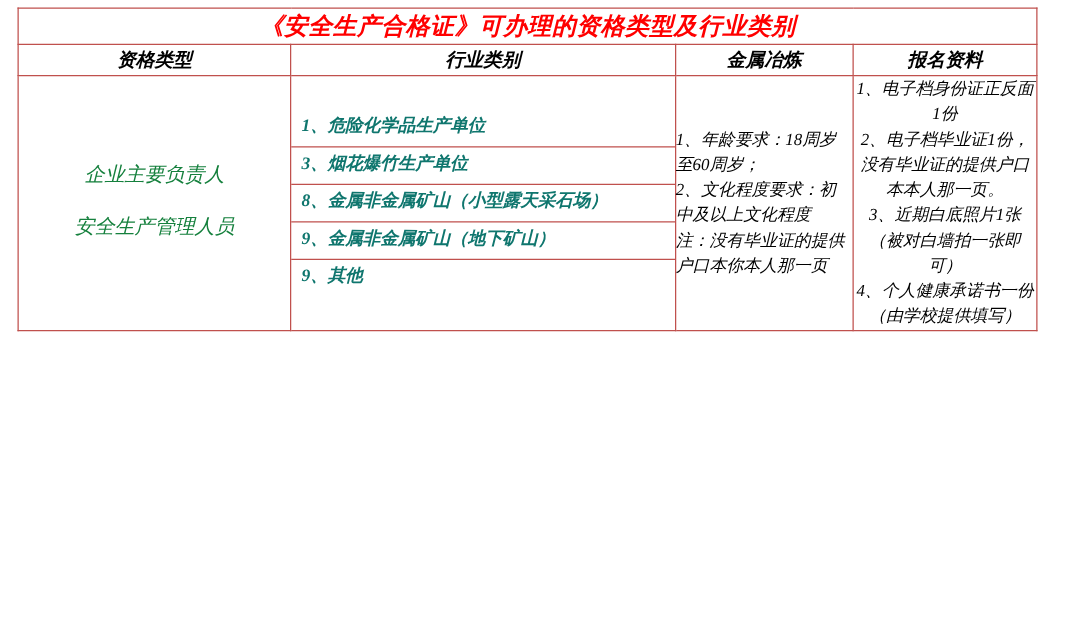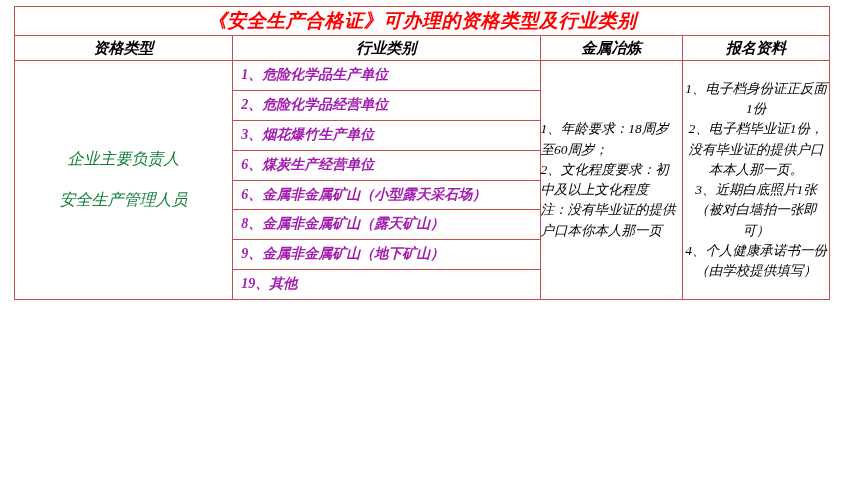--- a/index.html
+++ b/index.html
@@ -71,21 +71,21 @@
 
   table.inner {
     width: 100%;
     border-collapse: collapse;
     table-layout: fixed;
   }
   table.inner td {
     border: 1px solid #c0504d;
     border-left: none;
     border-right: none;
-    color: #a21caf;
+    color: #0f766e;
     font-weight: bold;
     font-size: 14px;
     padding: 5px 6px 5px 8px;
     line-height: 1.35;
     font-family: "Liberation Serif", serif;
   }
   table.inner tr:first-child td { border-top: none; }
   table.inner tr:last-child td { border-bottom: none; }
 
   .cond-cell, .mat-cell {
@@ -125,39 +125,30 @@
           <div>企业主要负责人</div>
           <div>安全生产管理人员</div>
         </td>
         <td>
           <table class="inner">
             <tbody>
               <tr>
                   <td>1、危险化学品生产单位</td>
                 </tr>
               <tr>
-                  <td>2、危险化学品经营单位</td>
-                </tr>
-              <tr>
                   <td>3、烟花爆竹生产单位</td>
                 </tr>
               <tr>
-                  <td>6、煤炭生产经营单位</td>
-                </tr>
-              <tr>
-                  <td>6、金属非金属矿山（小型露天采石场）</td>
-                </tr>
-              <tr>
-                  <td>8、金属非金属矿山（露天矿山）</td>
+                  <td>8、金属非金属矿山（小型露天采石场）</td>
                 </tr>
               <tr>
                   <td>9、金属非金属矿山（地下矿山）</td>
                 </tr>
               <tr>
-                  <td>19、其他</td>
+                  <td>9、其他</td>
                 </tr>
             </tbody>
           </table>
         </td>
         <td class="cond-cell">1、年龄要求：18周岁至60周岁；<br>2、文化程度要求：初中及以上文化程度<br>注：没有毕业证的提供户口本你本人那一页</td>
         <td class="mat-cell">1、电子档身份证正反面1份<br>2、电子档毕业证1份，没有毕业证的提供户口本本人那一页。<br>3、近期白底照片1张（被对白墙拍一张即可）<br>4、个人健康承诺书一份（由学校提供填写）</td>
       </tr>
     </tbody>
   </table>
 </div>

